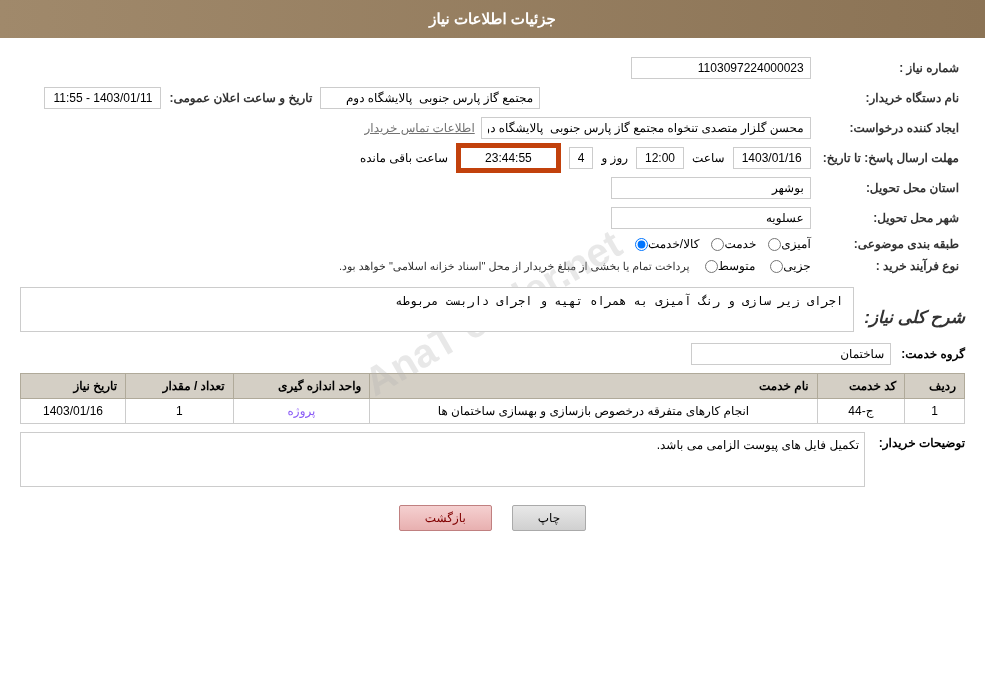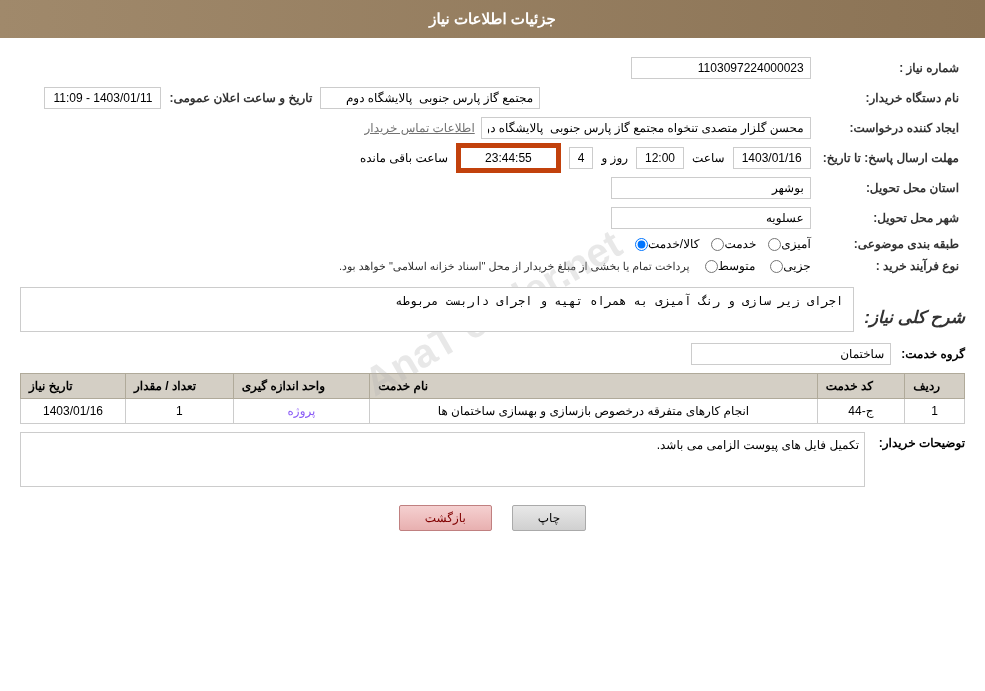--- a/index.html
+++ b/index.html
@@ -131,21 +131,21 @@
     }
     .service-table {
       width: 100%;
       border-collapse: collapse;
       margin: 8px 0;
     }
     .service-table th {
       background: #d4cfc5;
       border: 1px solid #b0aa9a;
       padding: 5px 8px;
-      text-align: left;
+      text-align: right;
       font-weight: bold;
       font-size: 12px;
     }
     .service-table td {
       border: 1px solid #ccc;
       padding: 5px 8px;
       text-align: center;
       font-size: 12px;
       background: #fff;
     }
@@ -263,21 +263,21 @@
         <td></td>
         <td></td>
       </tr>
 
       <tr>
         <td class="label-cell">نام دستگاه خریدار:</td>
         <td class="value-cell" colspan="2">
           <div class="announce-row">
             <input class="input-field" style="width: 220px;" type="text" readonly="" value="مجتمع گاز پارس جنوبی  پالایشگاه دوم">
             <span class="label-cell" style="width:auto">تاریخ و ساعت اعلان عمومی:</span>
-            <span class="date-box">1403/01/11 - 11:09</span>
+            <span class="date-box">1403/01/11 - 11:55</span>
           </div>
         </td>
         <td></td>
       </tr>
 
       <tr>
         <td class="label-cell">ایجاد کننده درخواست:</td>
         <td class="value-cell" colspan="3">
           <div class="row-flex">
             <input class="input-field" style="width: 330px;" type="text" readonly="" value="محسن گلزار متصدی تنخواه مجتمع گاز پارس جنوبی  پالایشگاه دوم">

